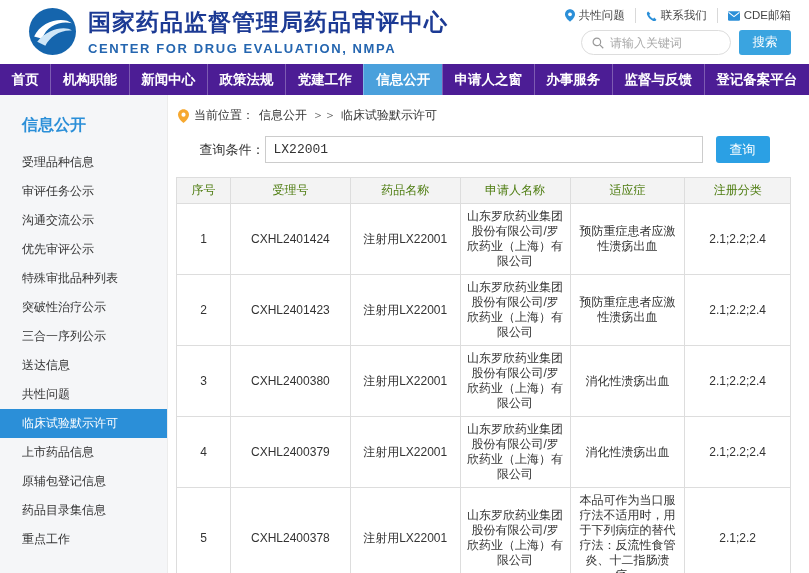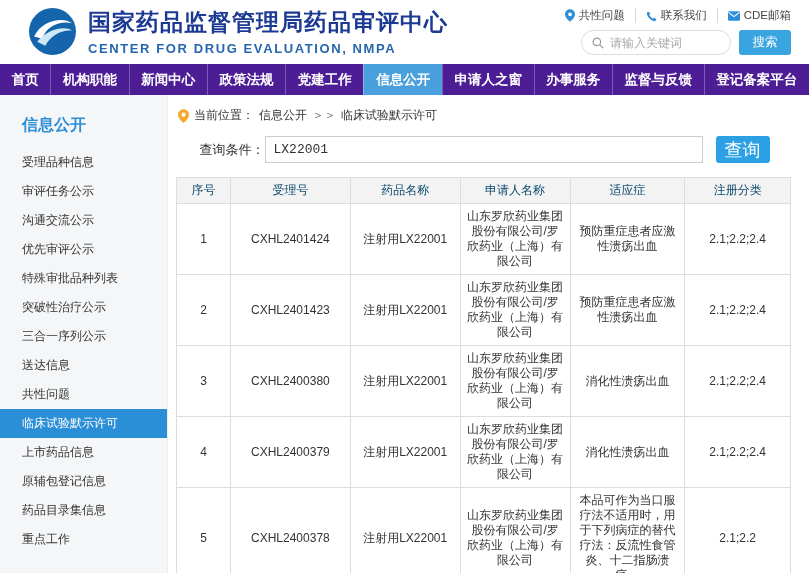--- a/index.html
+++ b/index.html
@@ -45,27 +45,27 @@
 
   .main { flex: 1 1 auto; padding: 12px 18px 0 8px; overflow: hidden; }
   .breadcrumb { display: flex; align-items: center; gap: 5px; font-size: 12px; color: #333; margin: 0 0 12px 2px; }
   .crumb-link { cursor: pointer; }
   .crumb-sep { color: #666; }
 
   .query-row { display: flex; align-items: center; margin: 2px 0 14px 2px; font-size: 13px; color: #333; justify-content: center; }
   .query-input { width: 438px; height: 27px; border: 1px solid #ccc; padding: 0 8px; font-size: 13px;
                  color: #333; outline: none; font-family: "Liberation Mono", "DejaVu Sans Mono", monospace; }
   .btn-query { width: 54px; height: 27px; background: #2ba0e4; color: #fff; border: none; border-radius: 3px;
-               font-size: 18px; margin-left: 13px; cursor: pointer;
+               font-size: 13px; margin-left: 13px; cursor: pointer;
                font-family: "Liberation Sans", "DejaVu Sans", sans-serif; }
 
   table.results { width: 100%; border-collapse: collapse; table-layout: fixed; font-size: 12px; color: #333; }
   .results th, .results td { border: 1px solid #ddd; text-align: center; vertical-align: middle;
                              padding: 5px 6px; line-height: 15px; word-break: break-all; }
-  .results th { background: #f3f3f3; font-weight: normal; height: 26px; color: #0c4a6e; }
+  .results th { background: #f3f3f3; font-weight: normal; height: 26px; color: #4d7c0f; }
   .results tr.short td { height: 50px; }
   .results tr.tall td { height: 76px; }
 
   .icon-svg { display: inline-block; vertical-align: middle; }
 </style>
 </head>
 <body>
 
 <div class="page">
 

